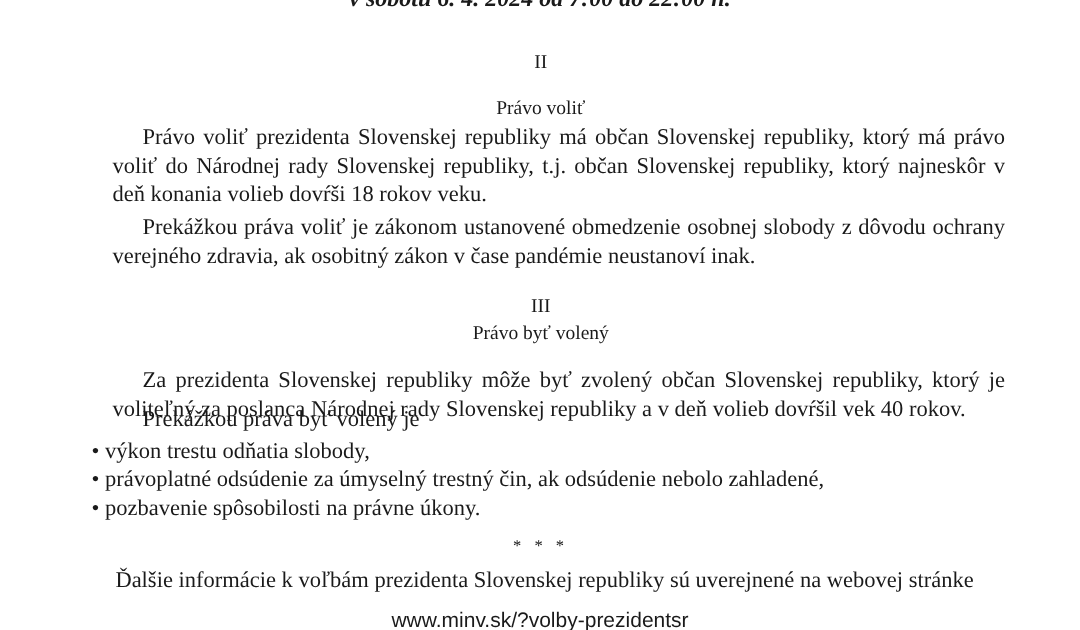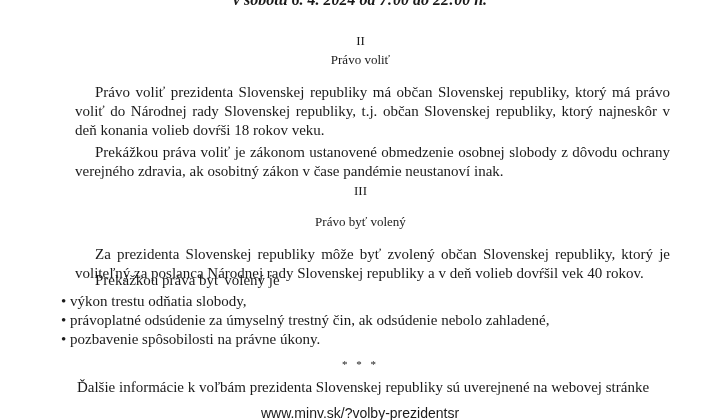--- a/index.html
+++ b/index.html
@@ -27,26 +27,26 @@
          font-family: "Liberation Sans", "DejaVu Sans", sans-serif; font-size: 14px; line-height: 18px; }
 </style>
 </head>
 <body>
 
 <div class="topline">v sobotu  6. 4. 2024  od 7:00 do 22:00 h.</div>
 
 <div class="page">
 
   <div class="abs center" style="top:31px;">II</div>
-  <div class="abs center" style="top:50px;">Právo voliť</div>
+  <div class="abs center" style="top:62px;">Právo voliť</div>
 
   <p class="para abs" style="top:71px;">Právo voliť prezidenta Slovenskej republiky má občan Slovenskej republiky, ktorý má právo voliť do Národnej rady Slovenskej republiky, t.j. občan Slovenskej republiky, ktorý najneskôr v deň konania volieb dovŕši 18 rokov veku.</p>
   <p class="para abs" style="top:131px;">Prekážkou práva voliť je zákonom ustanovené obmedzenie osobnej slobody z dôvodu ochrany verejného zdravia, ak osobitný zákon v čase pandémie neustanoví inak.</p>
 
-  <div class="abs center" style="top:181px;font-family:Liberation Serif, serif;">III</div>
+  <div class="abs center" style="top:194px;font-family:Liberation Serif, serif;">III</div>
   <div class="abs center" style="top:212px;">Právo byť volený</div>
 
   <p class="para abs" style="top:233px;">Za prezidenta Slovenskej republiky môže byť zvolený občan Slovenskej republiky, ktorý je voliteľný za poslanca Národnej rady Slovenskej republiky a v deň volieb dovŕšil vek 40 rokov.</p>
   <p class="para abs" style="top:259px;">Prekážkou práva byť volený je</p>
 
   <ul class="bullets abs" style="top:292px;">
     <li>
       <span class="dot">•</span>
       <span>výkon trestu odňatia slobody,</span>
     </li>

